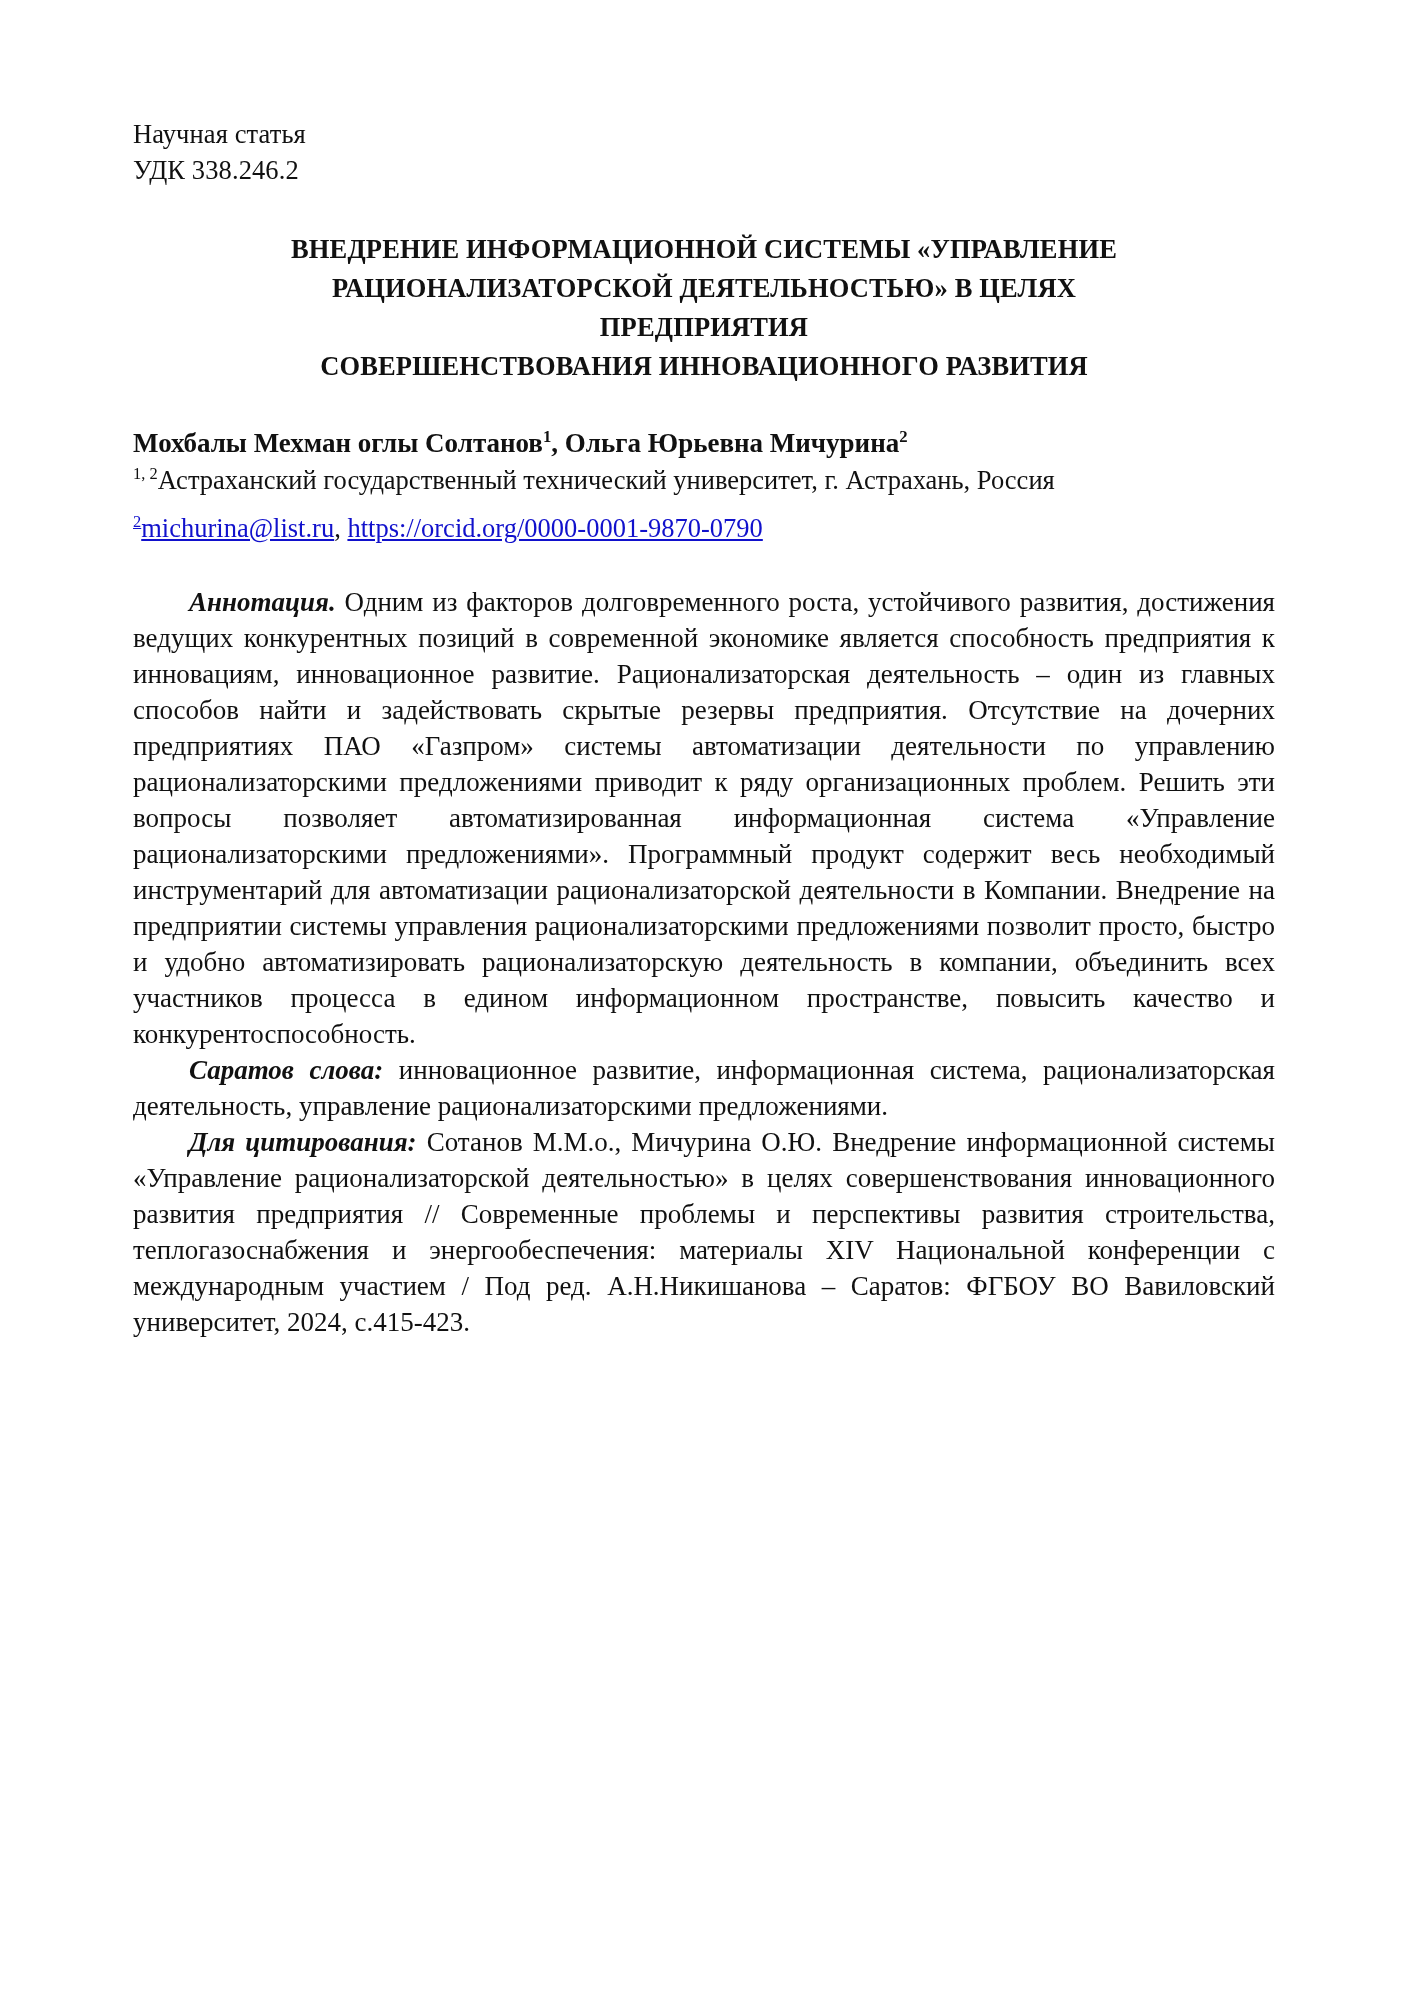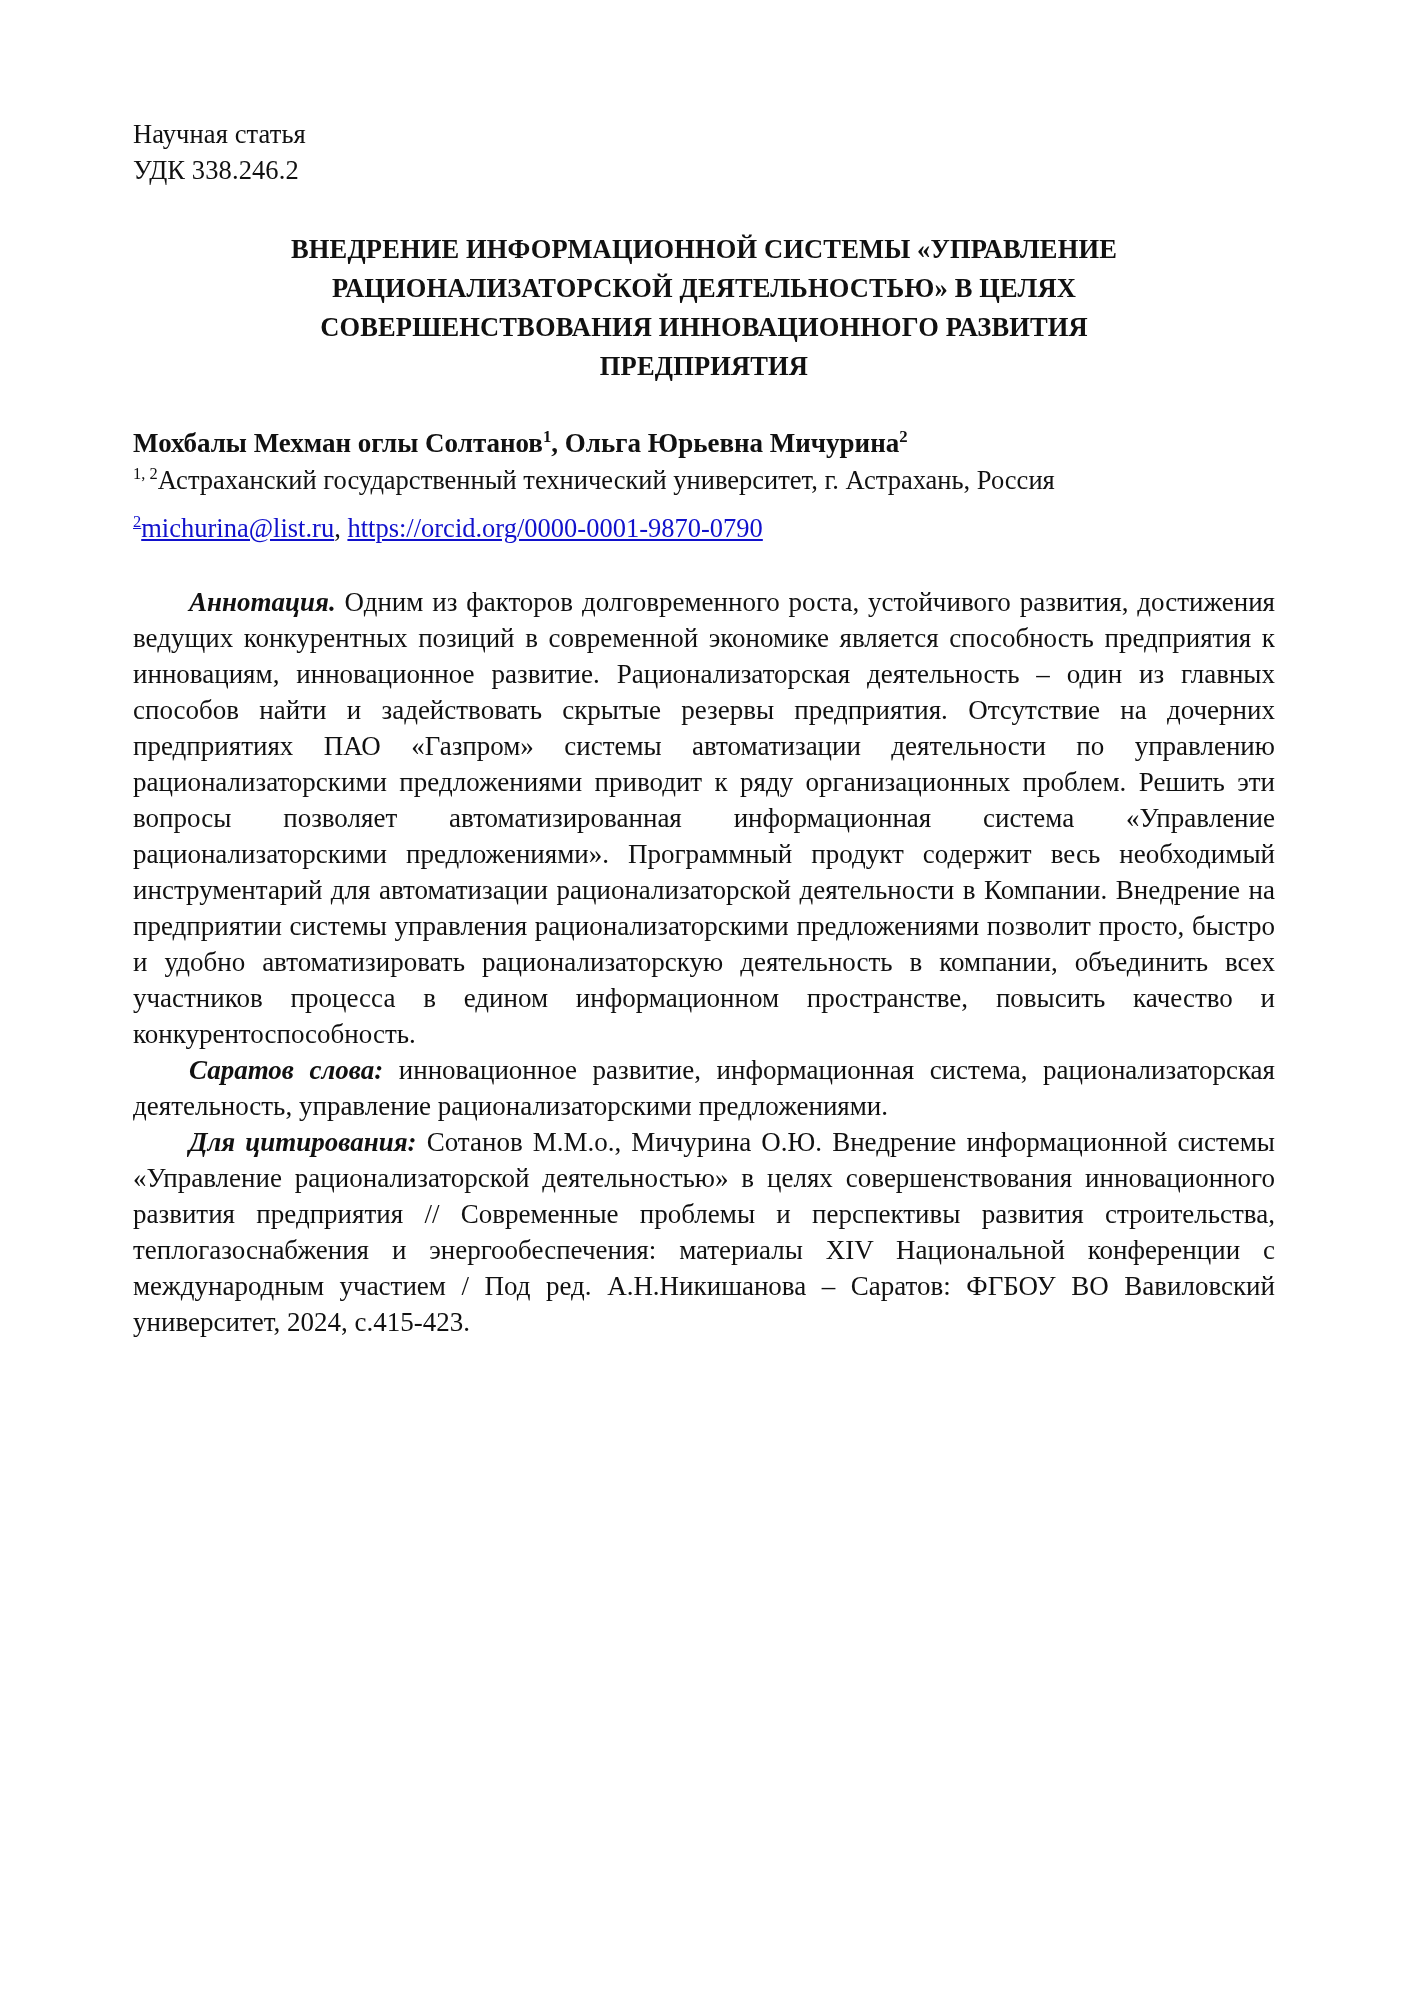--- a/index.html
+++ b/index.html
@@ -125,22 +125,22 @@
 <div class="page">
 
   <div class="content">
 
     <div class="meta-line">Научная статья</div>
     <div class="meta-line">УДК 338.246.2</div>
 
     <h1 class="title">
       <span class="t-line">ВНЕДРЕНИЕ ИНФОРМАЦИОННОЙ СИСТЕМЫ «УПРАВЛЕНИЕ</span>
       <span class="t-line">РАЦИОНАЛИЗАТОРСКОЙ ДЕЯТЕЛЬНОСТЬЮ» В ЦЕЛЯХ</span>
+      <span class="t-line">ПРЕДПРИЯТИЯ</span>
       <span class="t-line">СОВЕРШЕНСТВОВАНИЯ ИННОВАЦИОННОГО РАЗВИТИЯ</span>
-      <span class="t-line">ПРЕДПРИЯТИЯ</span>
     </h1>
 
     <div class="authors">
       <span>Мохбалы Мехман оглы Солтанов</span><sup>1</sup><span>, </span><span>Ольга Юрьевна Мичурина</span><sup>2</sup>
     </div>
 
     <div class="affiliation"><span class="affil-sup">1, 2</span><span>Астраханский государственный технический университет, г. Астрахань, Россия</span></div>
 
     <div class="contact"><span class="affil-sup lnk">2</span><span class="lnk">michurina@list.ru</span><span class="sep">, </span><span class="lnk">https://orcid.org/0000-0001-9870-0790</span></div>
 

